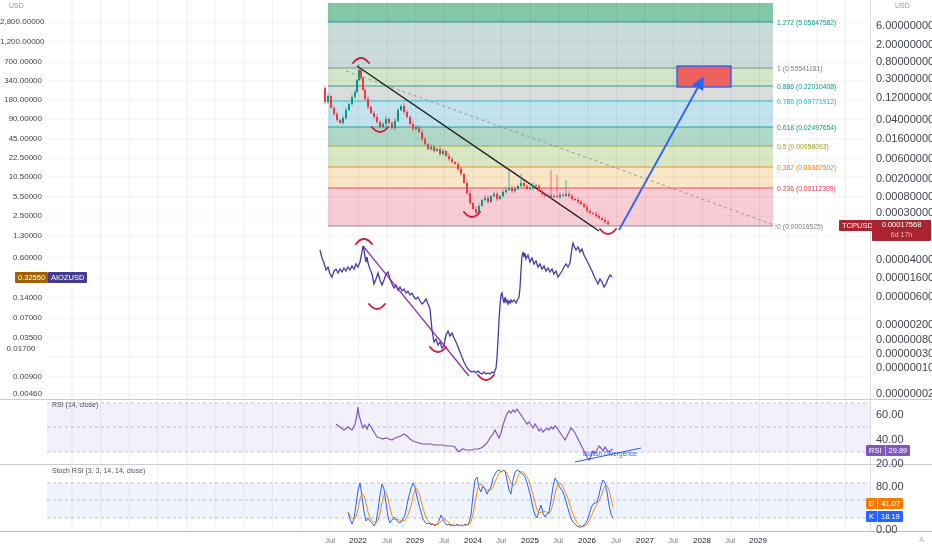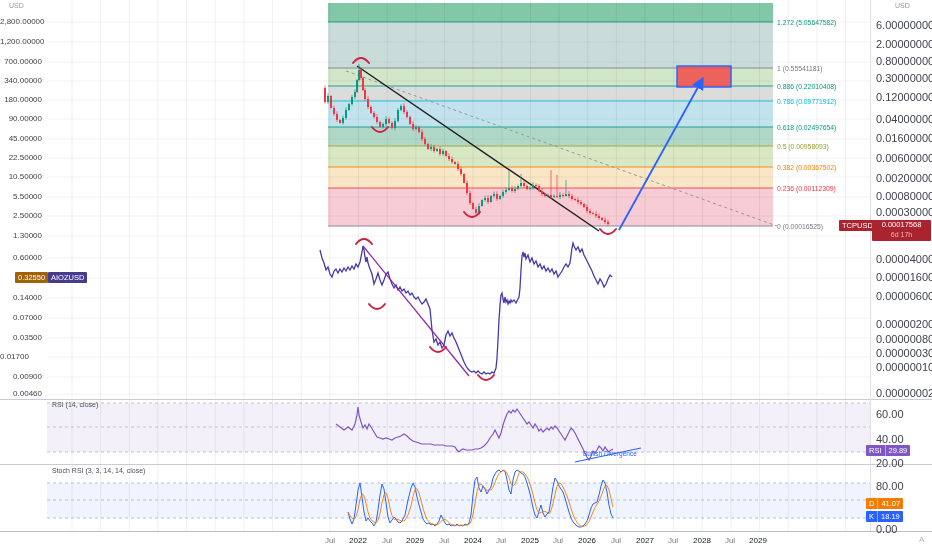--- a/index.html
+++ b/index.html
@@ -342,21 +342,21 @@
       <div class="abs tick" style="left: 0px; top: 134px; width: 42px; text-align: right;">45.00000</div>
       <div class="abs tick" style="left: 0px; top: 153px; width: 42px; text-align: right;">22.50000</div>
       <div class="abs tick" style="left: 0px; top: 172px; width: 42px; text-align: right;">10.50000</div>
       <div class="abs tick" style="left: 0px; top: 192px; width: 42px; text-align: right;">5.50000</div>
       <div class="abs tick" style="left: 0px; top: 211px; width: 42px; text-align: right;">2.50000</div>
       <div class="abs tick" style="left: 0px; top: 231px; width: 42px; text-align: right;">1.30000</div>
       <div class="abs tick" style="left: 0px; top: 253px; width: 42px; text-align: right;">0.60000</div>
       <div class="abs tick" style="left: 0px; top: 293px; width: 42px; text-align: right;">0.14000</div>
       <div class="abs tick" style="left: 0px; top: 313px; width: 42px; text-align: right;">0.07000</div>
       <div class="abs tick" style="left: 0px; top: 333px; width: 42px; text-align: right;">0.03500</div>
-      <div class="abs tick" style="left: 0px; top: 352px; width: 42px; text-align: left;">0.01700</div>
+      <div class="abs tick" style="left: 0px; top: 344px; width: 42px; text-align: center;">0.01700</div>
       <div class="abs tick" style="left: 0px; top: 372px; width: 42px; text-align: right;">0.00900</div>
       <div class="abs tick" style="left: 0px; top: 389px; width: 42px; text-align: right;">0.00460</div>
     </div>
   <div id="right-axis">
       <div class="abs tick-r" style="left: 876px; top: 19px;">6.00000000</div>
       <div class="abs tick-r" style="left: 876px; top: 38px;">2.00000000</div>
       <div class="abs tick-r" style="left: 876px; top: 55px;">0.80000000</div>
       <div class="abs tick-r" style="left: 876px; top: 72px;">0.30000000</div>
       <div class="abs tick-r" style="left: 876px; top: 91px;">0.12000000</div>
       <div class="abs tick-r" style="left: 876px; top: 113px;">0.04000000</div>

